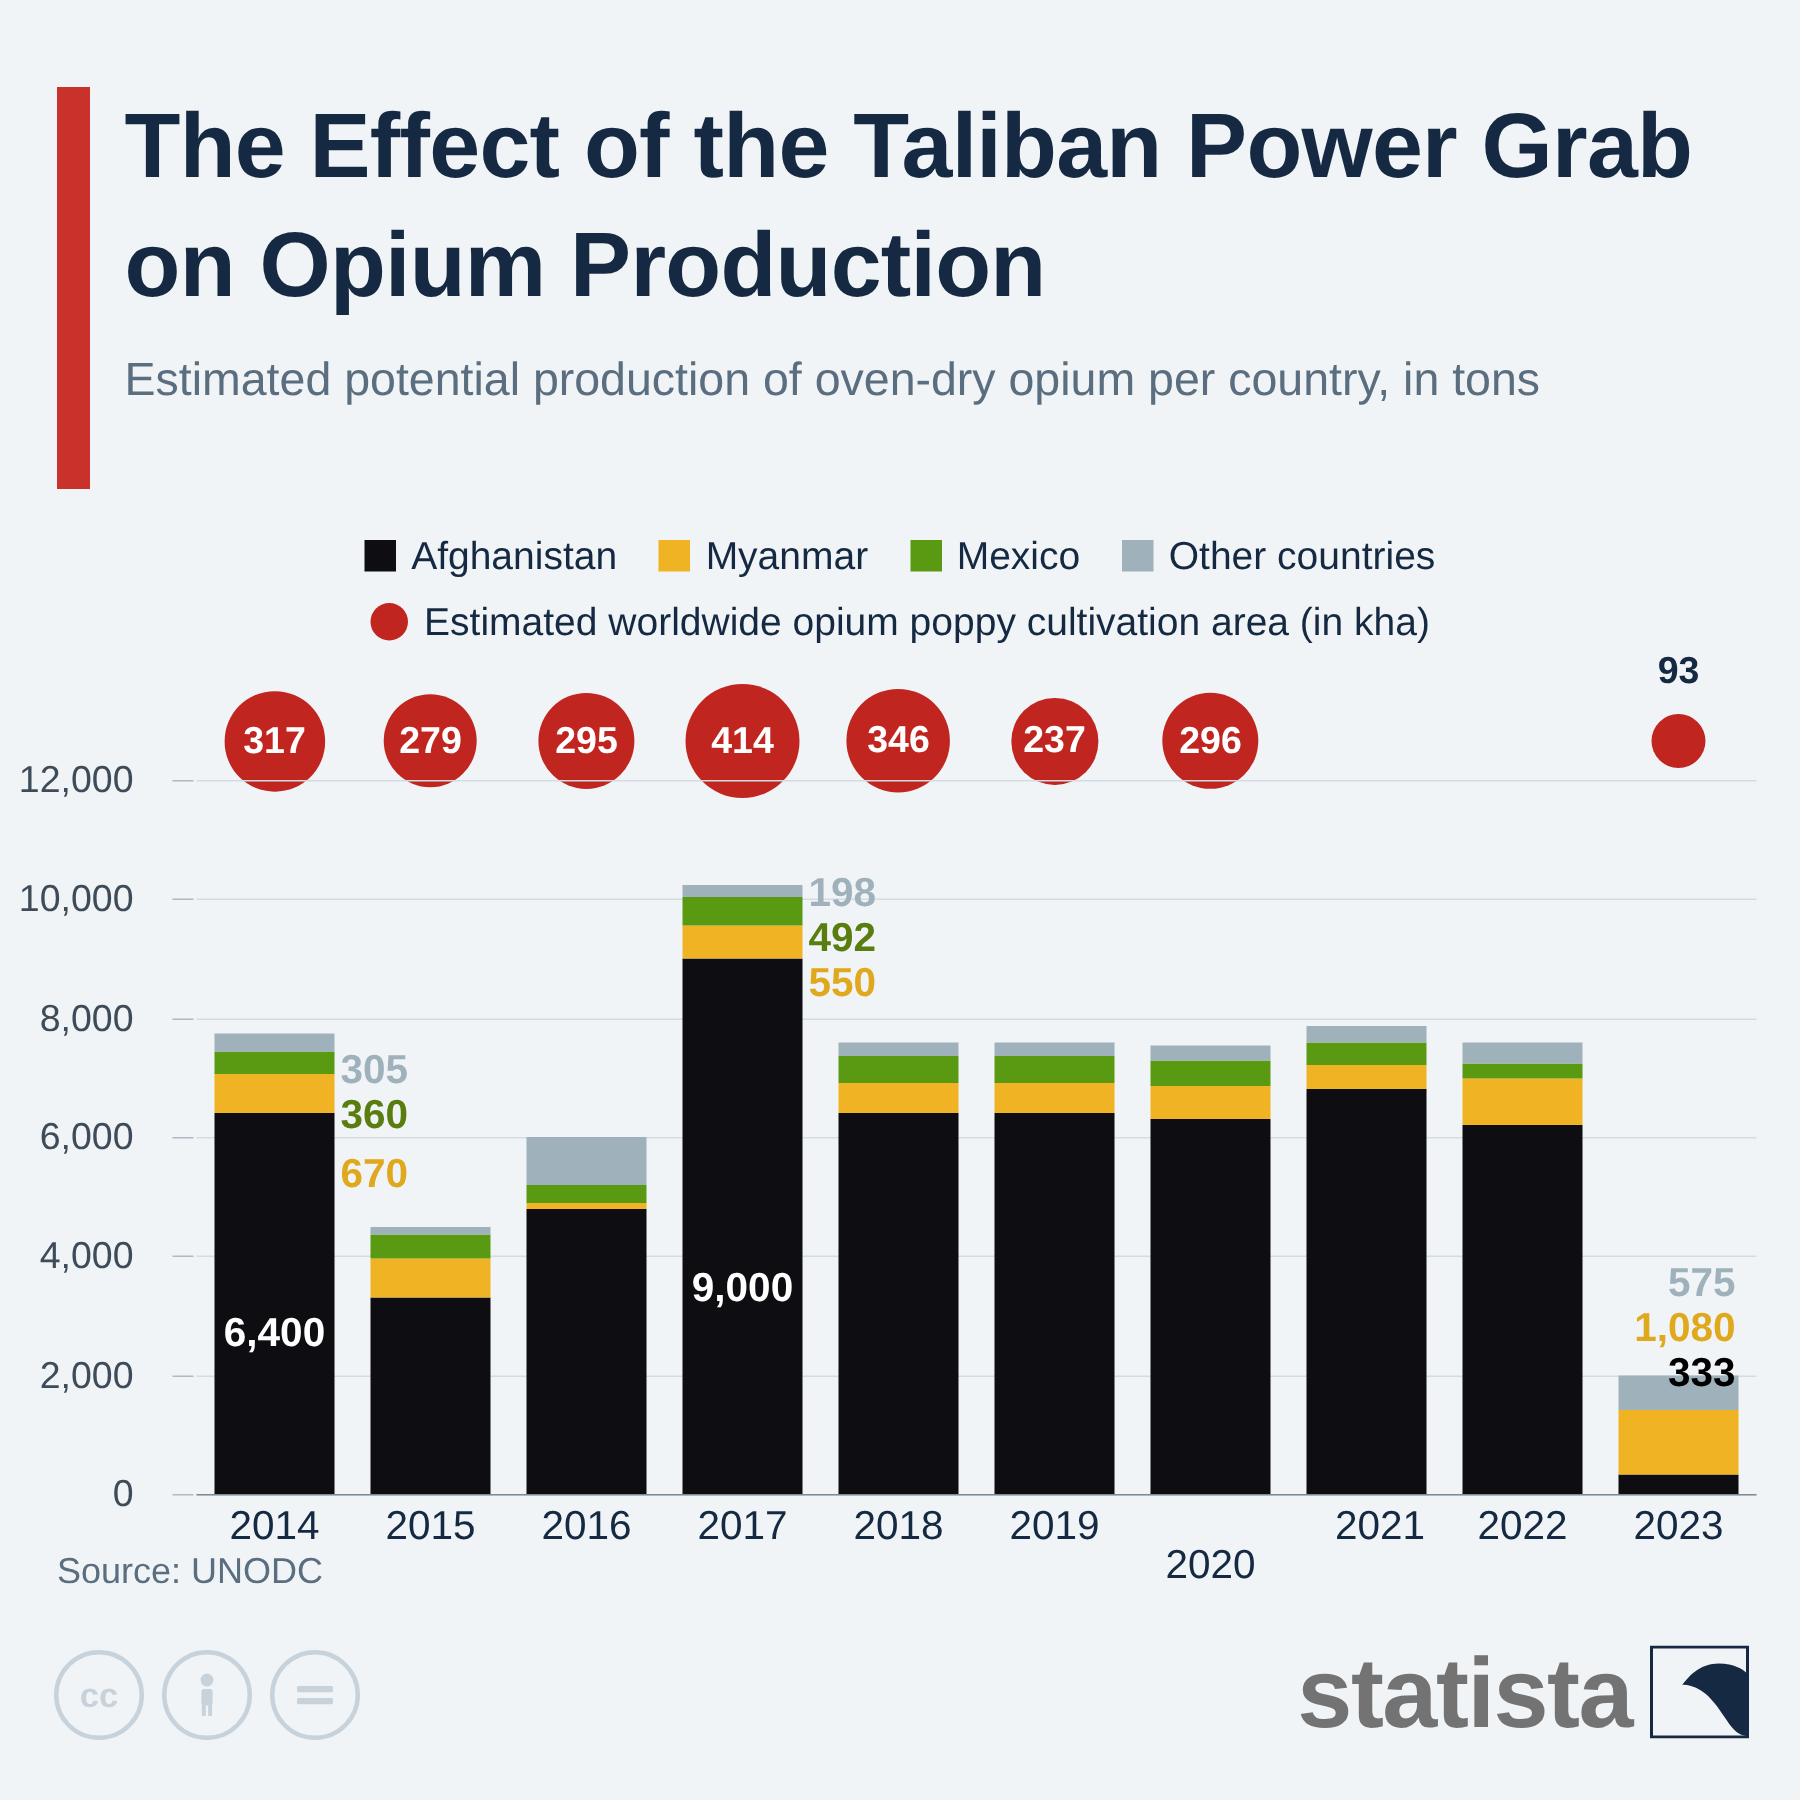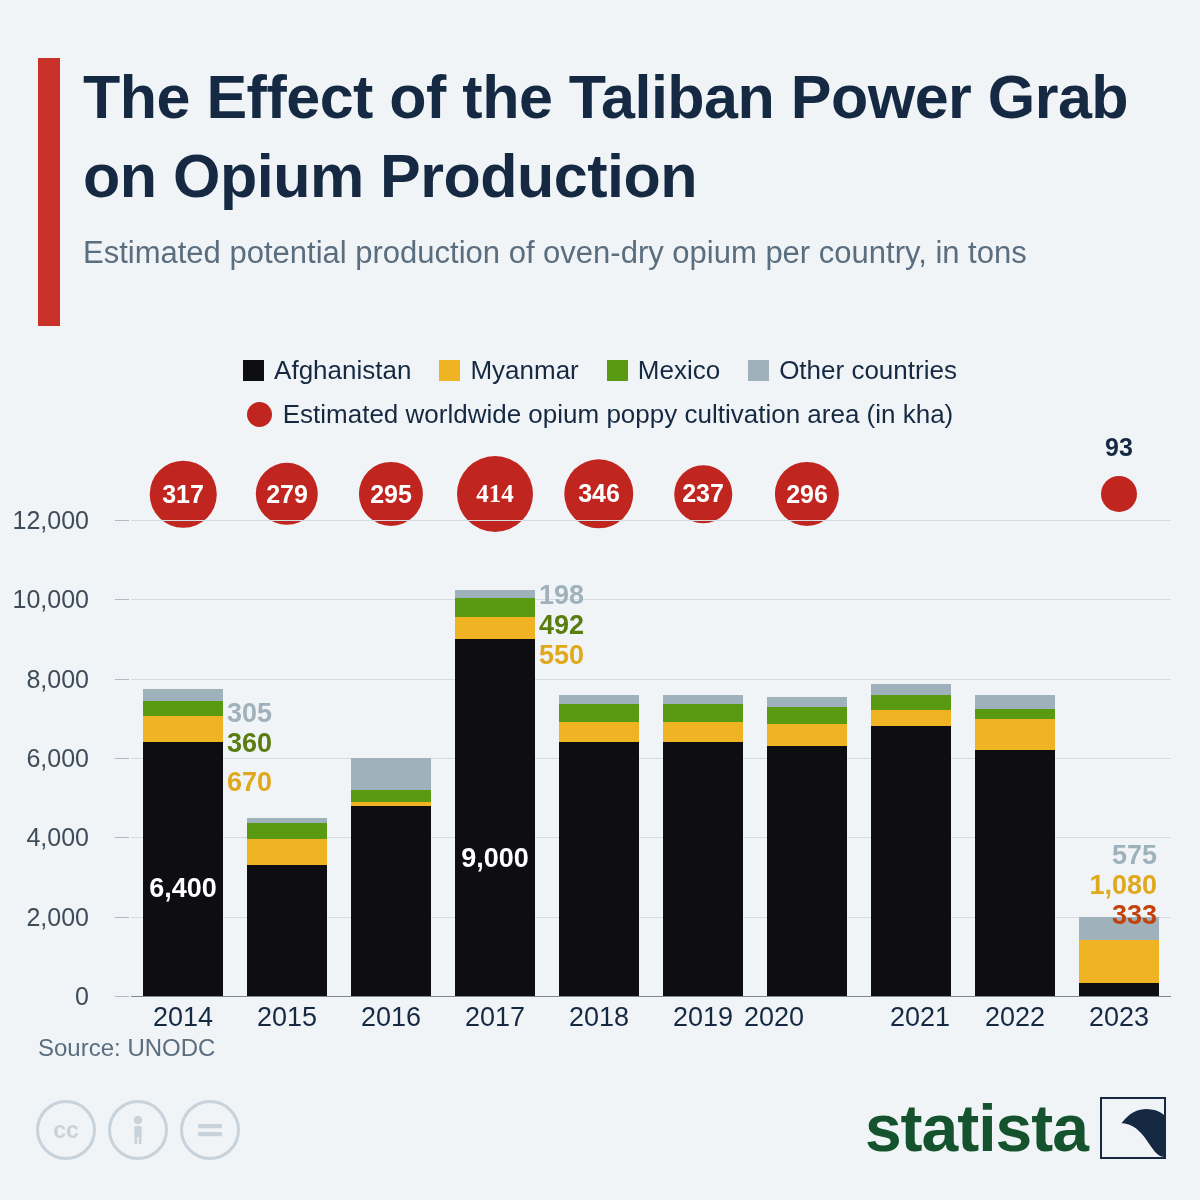--- a/index.html
+++ b/index.html
@@ -54,21 +54,21 @@
     position:absolute;width:110px;text-align:center;
     font-size:27px;font-weight:bold;color:#FFFFFF;
   }
   
   .callout{
     position:absolute;font-size:27px;font-weight:bold;white-space:nowrap;
   }
   .c-oth{color:#9FB2BC;}
   .c-mex{color:#5A7D10;}
   .c-mmr{color:#E0A81C;}
-  .c-afg{color:#c2410c;}
+  .c-afg{color:#000000;}
   
   #circles{position:absolute;left:131px;top:455px;width:1040px;height:78px;}
   .circ-wrap{position:absolute;top:0;width:104px;height:78px;}
   .circ{
     position:absolute;left:50%;top:50%;transform:translate(-50%,-50%);
     border-radius:50%;background:#C0261F;
     display:flex;align-items:center;justify-content:center;
     color:#fff;font-size:25px;font-weight:bold;
   }
   .circ-outside{
@@ -81,21 +81,21 @@
     font-size:24px;color:#5A6E7F;
   }
   #cc-icons{position:absolute;left:36px;top:1100px;display:flex;gap:12px;}
   .cc-circle{
     width:54px;height:54px;border-radius:50%;
     border:3px solid #C8D2DA;display:flex;align-items:center;justify-content:center;
     color:#C8D2DA;font-size:23px;font-weight:bold;
   }
   #statista{position:absolute;right:34px;top:1095px;display:flex;align-items:center;}
   #statista-word{
-    font-size:66px;font-weight:bold;color:#14532d;letter-spacing:-1px;line-height:66px;
+    font-size:66px;font-weight:bold;color:#737373;letter-spacing:-1px;line-height:66px;
   }
   #statista-mark{width:66px;height:62px;margin-left:12px;}
 </style>
 </head>
 <body>
 
 <div id="header">
   <div id="accent-bar"></div>
   <div id="title">The Effect of the Taliban Power Grab on Opium Production</div>
   <div id="subtitle">Estimated potential production of oven-dry opium per country, in tons</div>
@@ -132,21 +132,21 @@
     <div class="circ-wrap" style="left: 0px;">
       <div class="circ" style="width: 66.5033px; height: 66.5033px;">317</div>
     </div>
     <div class="circ-wrap" style="left: 104px;">
       <div class="circ" style="width: 62.3901px; height: 62.3901px;">279</div>
     </div>
     <div class="circ-wrap" style="left: 208px;">
       <div class="circ" style="width: 64.1541px; height: 64.1541px;">295</div>
     </div>
     <div class="circ-wrap" style="left: 312px;">
-      <div class="circ" style="width: 76px; height: 76px; font-family: Liberation Serif, serif;">414</div>
+      <div class="circ" style="width: 76px; height: 76px;">414</div>
     </div>
     <div class="circ-wrap" style="left: 416px;">
       <div class="circ" style="width: 69.4787px; height: 69.4787px;">346</div>
     </div>
     <div class="circ-wrap" style="left: 520px;">
       <div class="circ" style="width: 57.5026px; height: 57.5026px;">237</div>
     </div>
     <div class="circ-wrap" style="left: 624px;">
       <div class="circ" style="width: 64.2627px; height: 64.2627px;">296</div>
     </div>
@@ -221,21 +221,21 @@
         <div class="seg s-mex" style="height: 18.2467px; bottom: 274.097px;"></div>
         <div class="seg s-oth" style="height: 9.12333px; bottom: 292.343px;"></div>
       </div>
       <div class="xlabel" style="left: 517px;">2019</div>
       <div class="bar-col" style="left: 636px; height: 299.087px;">
         <div class="seg s-afg" style="height: 249.9px; bottom: 0px;"></div>
         <div class="seg s-mmr" style="height: 21.8167px; bottom: 249.9px;"></div>
         <div class="seg s-mex" style="height: 17.4533px; bottom: 271.717px;"></div>
         <div class="seg s-oth" style="height: 9.91667px; bottom: 289.17px;"></div>
       </div>
-      <div class="xlabel" style="left: 588px;">2020</div>
+      <div class="xlabel" style="left: 621px; margin-top: 26px;">2020</div>
       <div class="bar-col" style="left: 740px; height: 312.177px;">
         <div class="seg s-afg" style="height: 269.733px; bottom: 0px;"></div>
         <div class="seg s-mmr" style="height: 16.66px; bottom: 269.733px;"></div>
         <div class="seg s-mex" style="height: 15.0733px; bottom: 286.393px;"></div>
         <div class="seg s-oth" style="height: 10.71px; bottom: 301.467px;"></div>
       </div>
       <div class="xlabel" style="left: 734px;">2021</div>
       <div class="bar-col" style="left: 844px; height: 300.673px;">
         <div class="seg s-afg" style="height: 245.933px; bottom: 0px;"></div>
         <div class="seg s-mmr" style="height: 31.3367px; bottom: 245.933px;"></div>

